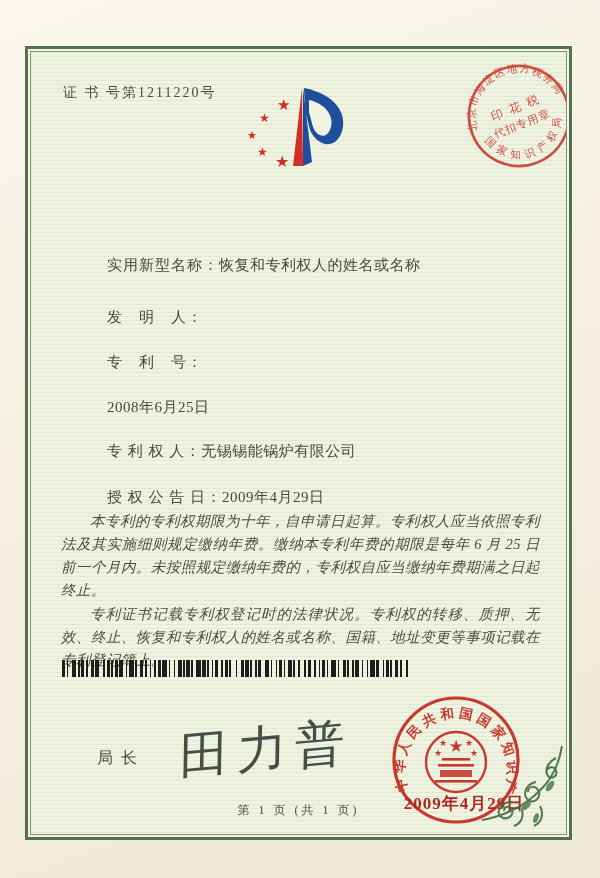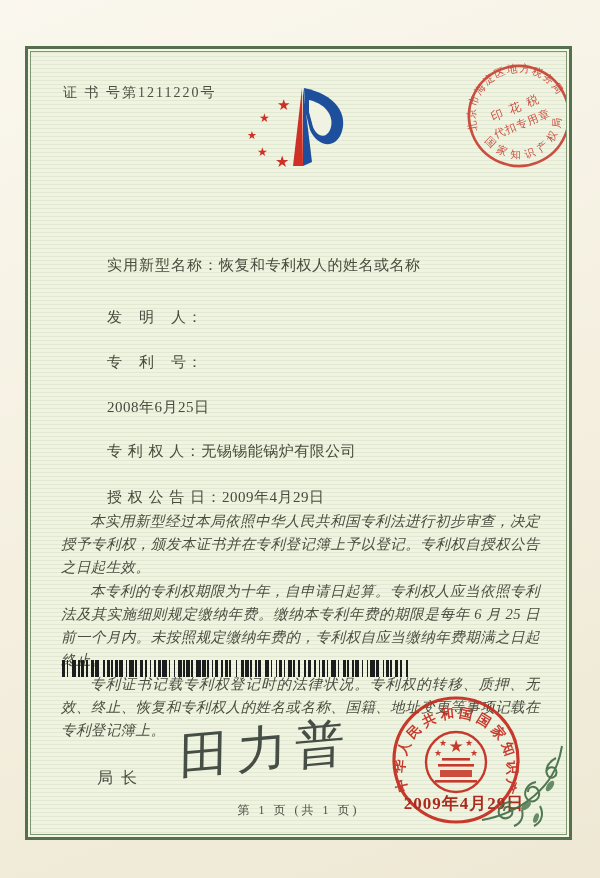--- a/index.html
+++ b/index.html
@@ -53,21 +53,21 @@
   .paras p {
     font-size:14.5px; line-height:23px; color:#4a4e40;
     text-indent:2em; text-align:justify; letter-spacing:0.4px;
     margin-bottom:1px; font-style:italic;
   }
   .barcode {
     position:absolute; left:31px; top:608px; width:347px; height:17px;
     display:flex; align-items:stretch; overflow:hidden;
   }
   .barcode span { display:block; height:100%; flex:0 0 auto; }
-  .chief { position:absolute; left:66px; top:716px; font-size:16px; letter-spacing:8px; color:#4a4e40; }
+  .chief { position:absolute; left:66px; top:696px; font-size:16px; letter-spacing:8px; color:#4a4e40; }
   .signature {
     position:absolute; left:148px; top:664px; font-size:50px; color:#38413a;
     transform: rotate(-5deg) skewX(-6deg); letter-spacing:8px; opacity:.92;
   }
   .office-seal { position:absolute; left:352px; top:638px; width:146px; height:146px; opacity:.92; }
   .issue-date {
     position:absolute; left:348px; top:740px; width:170px; text-align:center;
     font-size:17px; color:#ab2a1e; letter-spacing:1px; font-weight:bold;
   }
   .footer {
@@ -134,21 +134,20 @@
         </div>
         <div class="field-row fr4">
           <span class="lbl">专 利 权 人：</span><span class="val">无锡锡能锅炉有限公司</span>
         </div>
         <div class="field-row fr5">
           <span class="lbl">授 权 公 告 日：</span><span class="val">2009年4月29日</span>
         </div>
       </div>
 
       <div class="paras">
-        <p>本实用新型经过本局依照中华人民共和国专利法进行初步审查，决定授予专利权，颁发本证书并在专利登记簿上予以登记。专利权自授权公告之日起生效。</p>
         <p>本专利的专利权期限为十年，自申请日起算。专利权人应当依照专利法及其实施细则规定缴纳年费。缴纳本专利年费的期限是每年 6 月 25 日前一个月内。未按照规定缴纳年费的，专利权自应当缴纳年费期满之日起终止。</p>
         <p>专利证书记载专利权登记时的法律状况。专利权的转移、质押、无效、终止、恢复和专利权人的姓名或名称、国籍、地址变更等事项记载在专利登记簿上。</p>
       </div>
 
       <div class="barcode">
           <span style="width: 3.2px; background: rgb(29, 29, 29);"></span>
           <span style="width: 1.6px; background: transparent;"></span>
           <span style="width: 1.6px; background: rgb(29, 29, 29);"></span>
           <span style="width: 3.2px; background: transparent;"></span>
           <span style="width: 4.8px; background: rgb(29, 29, 29);"></span>

